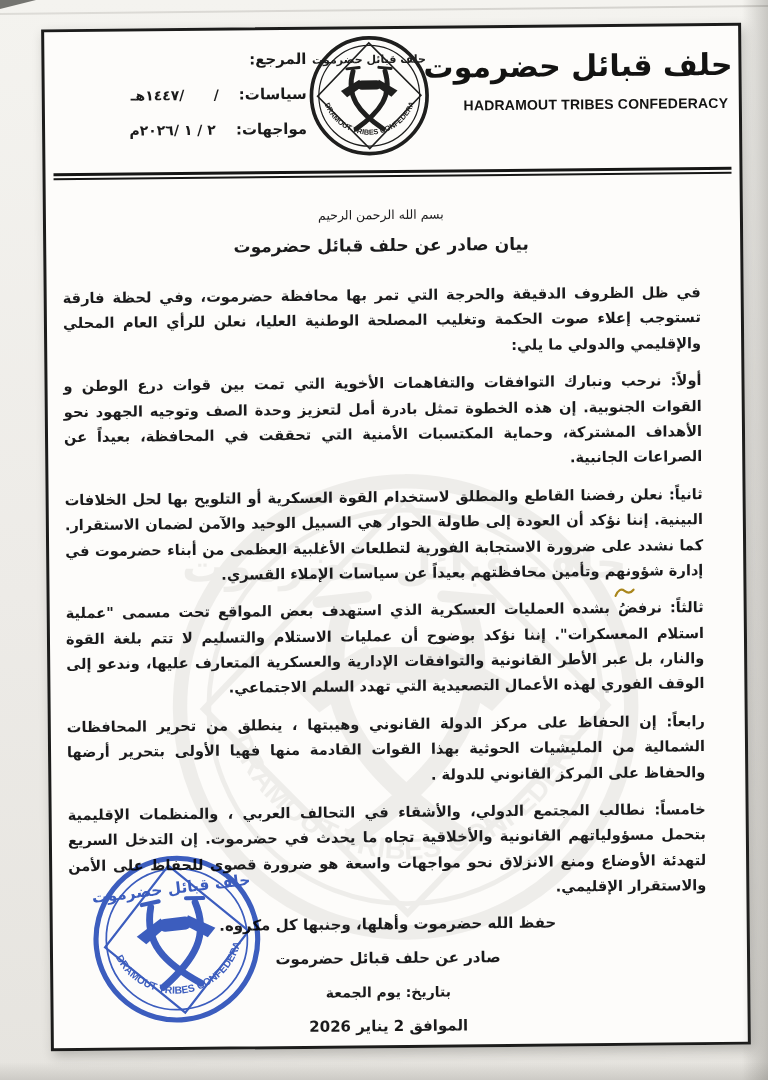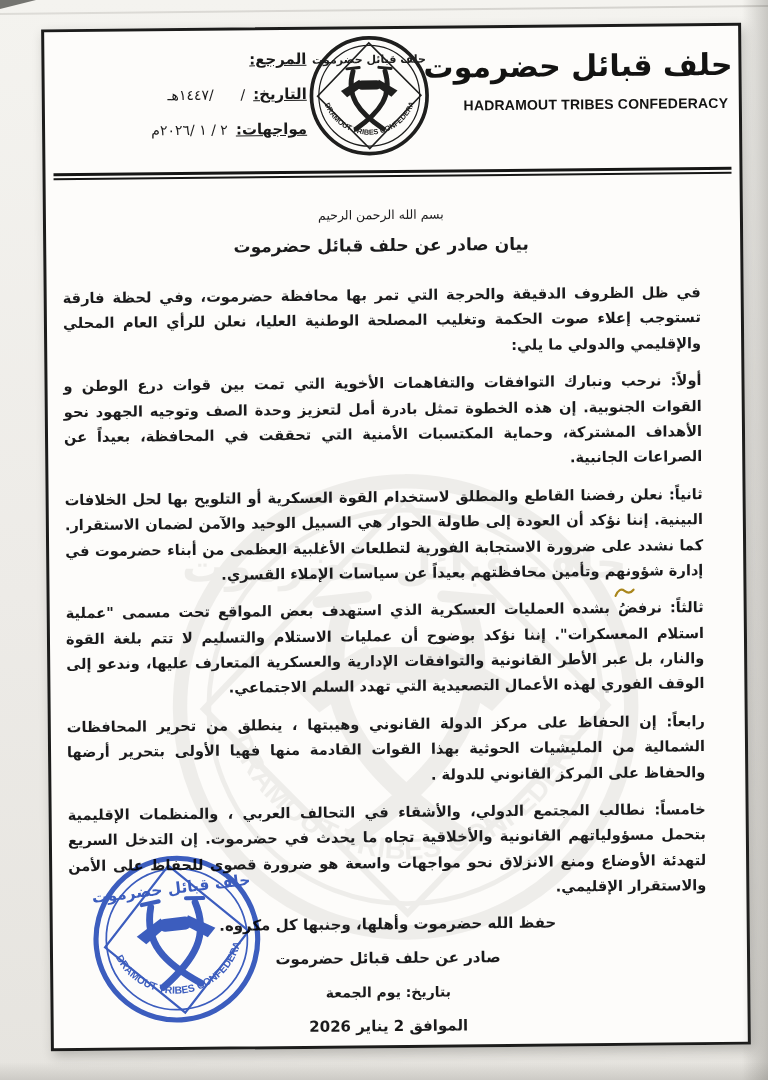--- a/index.html
+++ b/index.html
@@ -28,22 +28,22 @@
   .page{
     position:absolute;left:46px;top:26px;width:700px;height:1022px;
     background:#fdfcfa;border:3px solid #1c1c1b;
     transform:rotate(-.55deg);
     box-shadow:3px 5px 12px rgba(40,38,34,.25);
   }
 
   
   .lh-fields{position:absolute;left:16px;top:20px;width:246px;direction:rtl;color:var(--ink);}
   .lh-row{display:flex;align-items:baseline;margin-bottom:17px;font-size:15px;}
-  .lh-label{font-weight:bold;white-space:nowrap;text-decoration:underline;}
-  .lh-value{white-space:pre;margin-right:8px;font-weight:normal;font-size:14px;}
+  .lh-label{font-weight:bold;white-space:nowrap;}
+  .lh-value{white-space:pre;margin-right:20px;font-weight:bold;font-size:14px;}
   .lh-logo{position:absolute;left:263px;top:5px;width:123px;height:123px;color:#1f1f1e;}
   .lh-titles{position:absolute;right:6px;top:22px;width:274px;text-align:center;direction:rtl;color:#131312;}
   .lh-title-ar{font-size:30px;font-weight:bold;white-space:nowrap;line-height:1.15;}
   .lh-title-en{font-family:"Liberation Sans",sans-serif;font-size:14px;font-weight:bold;
     margin-top:12px;white-space:nowrap;letter-spacing:.2px;direction:ltr;}
   .lh-divider{position:absolute;top:141px;left:8px;right:8px;height:7px;
     border-top:3px solid #161615;border-bottom:2px solid #161615;}
 
   
   .watermark{position:absolute;left:115px;top:438px;width:480px;height:480px;
@@ -101,21 +101,21 @@
   <div class="corner-artifact"></div>
 
   <div class="page">
 
     <div class="letterhead">
       <div class="lh-fields">
         <div class="lh-row">
           <span class="lh-label">المرجع:</span>
         </div>
         <div class="lh-row">
-          <span class="lh-label">التاريخ:</span>
+          <span class="lh-label">سياسات:</span>
           <span class="lh-value">/      /١٤٤٧هـ</span>
         </div>
         <div class="lh-row">
           <span class="lh-label">مواجهات:</span>
           <span class="lh-value">٢ / ١ /٢٠٢٦م</span>
         </div>
       </div>
 
       <svg class="lh-logo">
           <use href="#emblem"></use>

